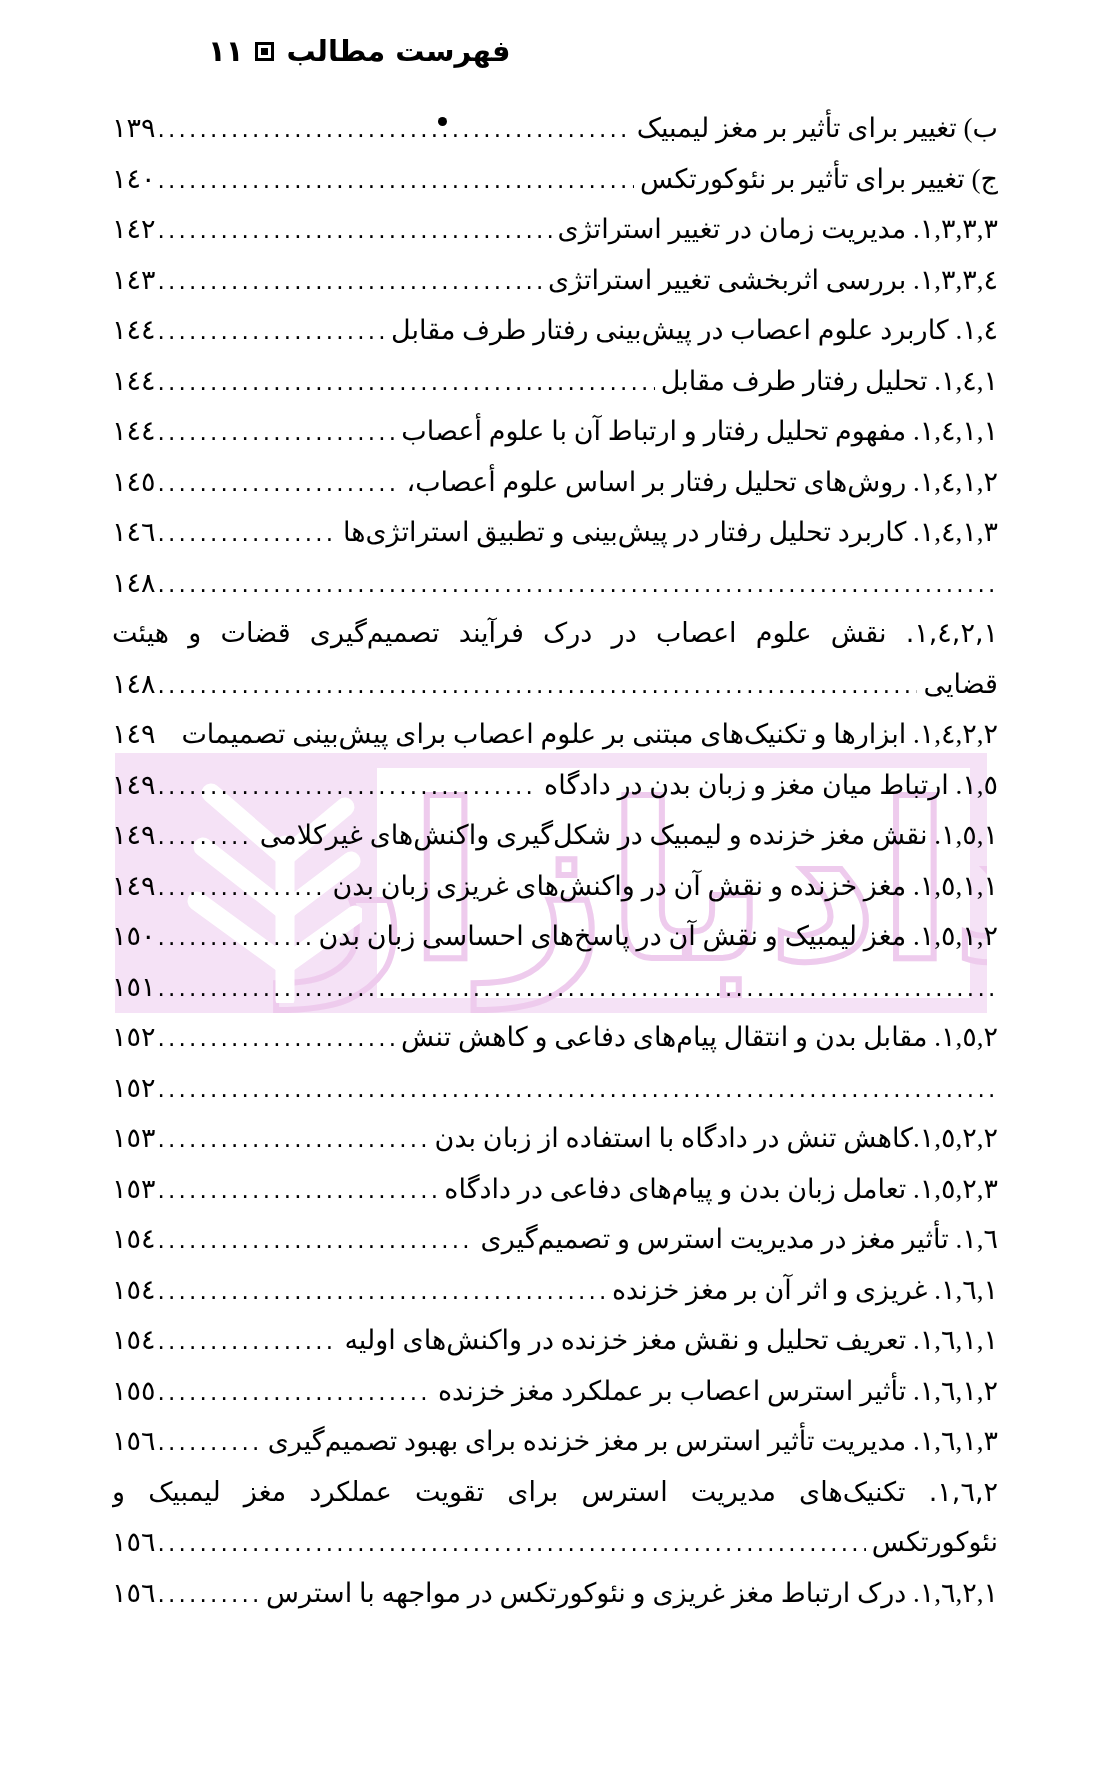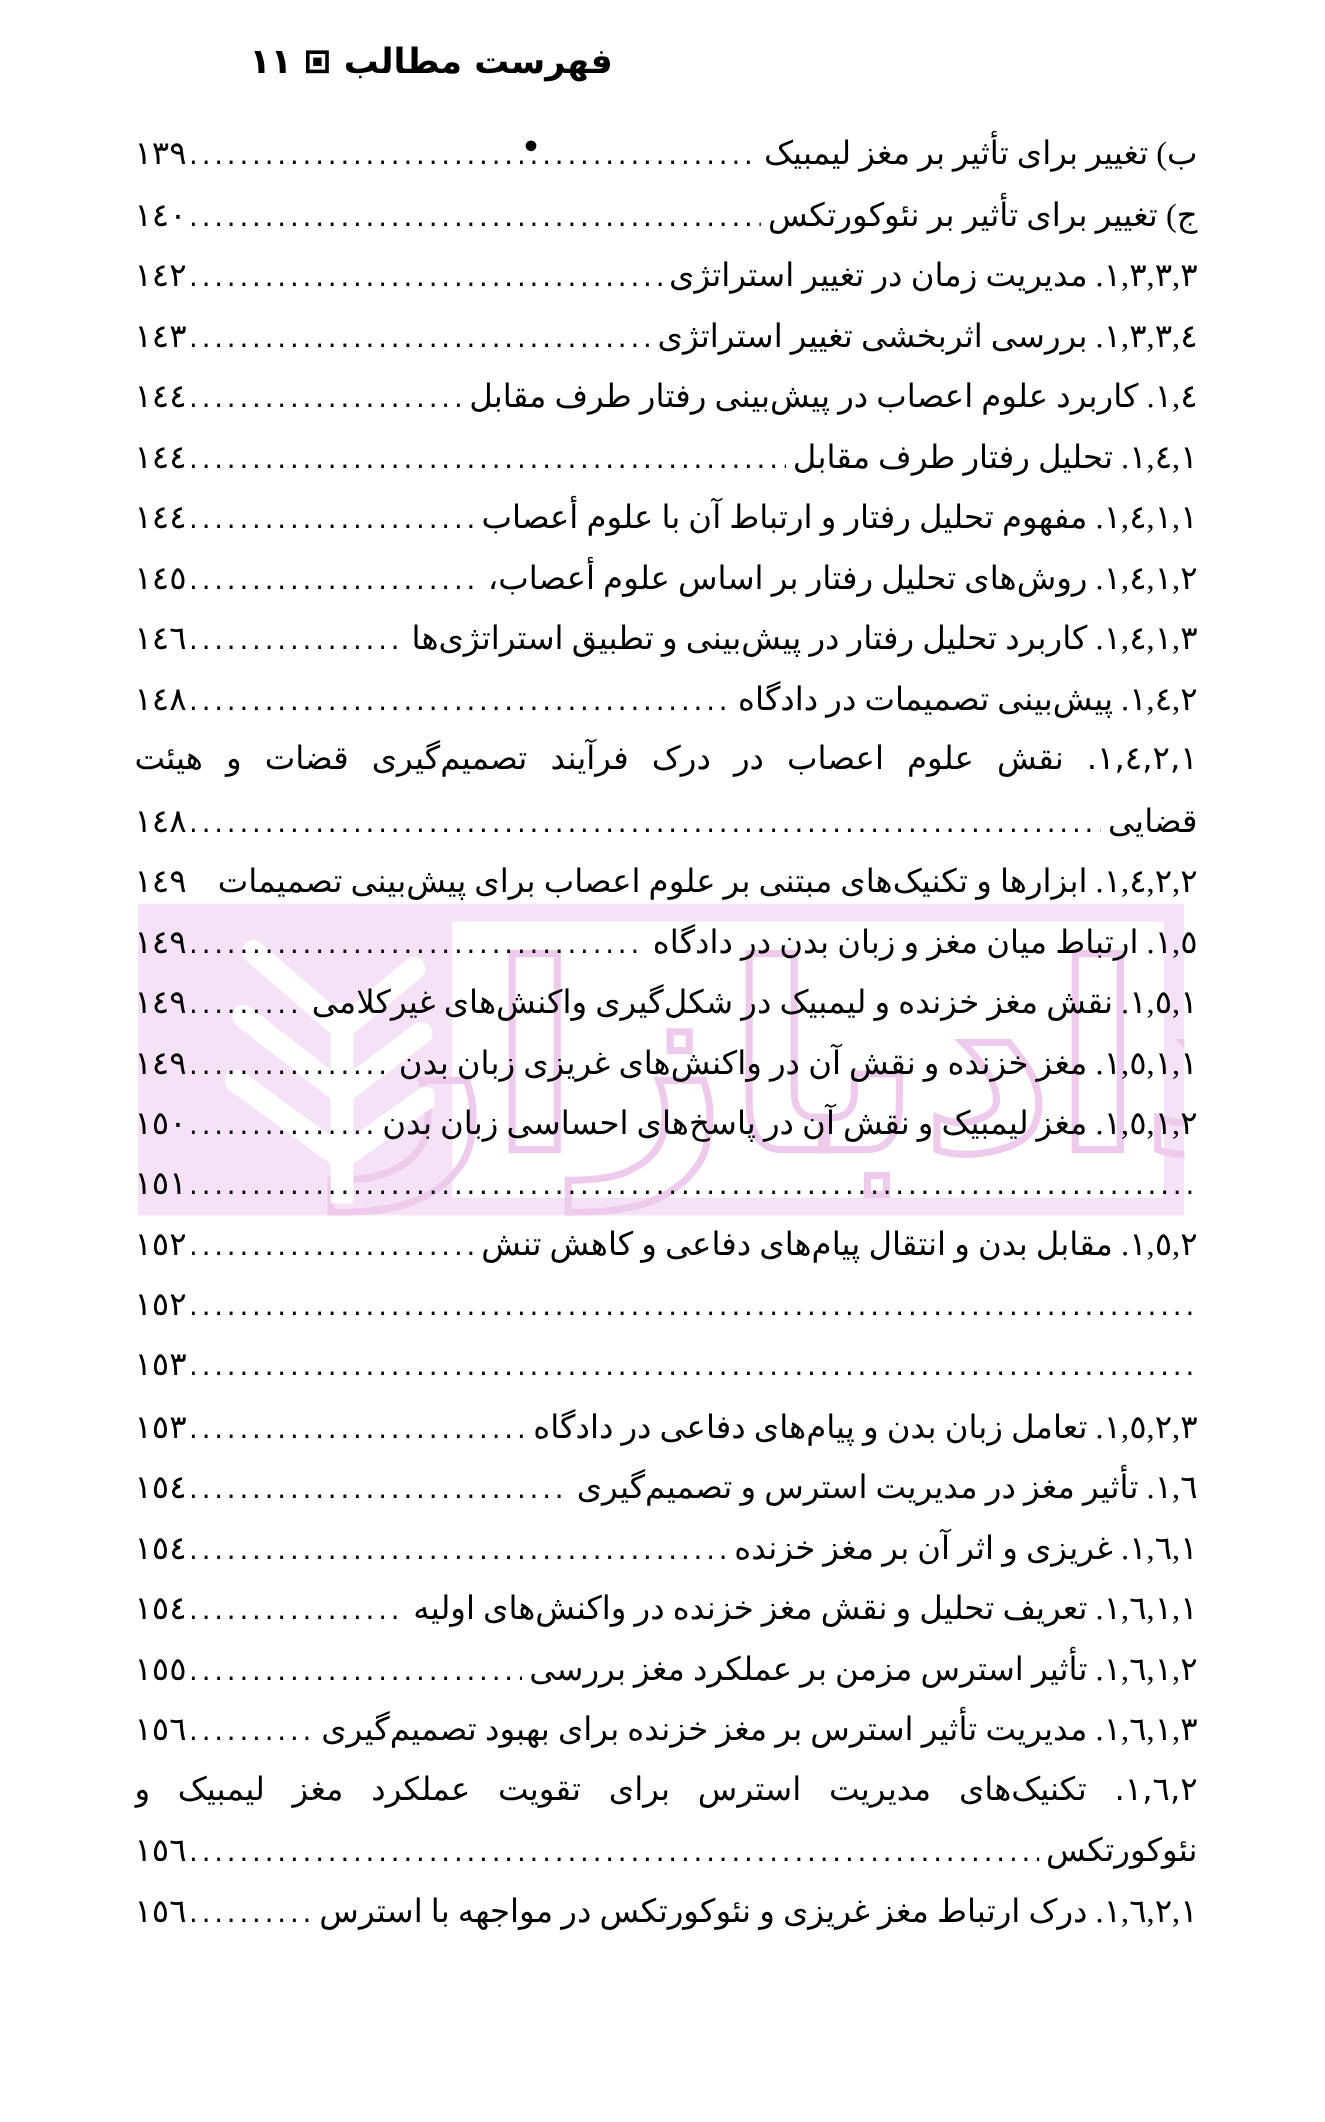--- a/index.html
+++ b/index.html
@@ -113,21 +113,20 @@
       <span class="t">١,٤,١,٢. روش‌های تحلیل رفتار بر اساس علوم أعصاب، </span>
       <span class="leader">............................................................................................................................................................................................................................</span>
       <span class="p">١٤٥</span>
     </div>
     <div class="row">
       <span class="t">١,٤,١,٣. کاربرد تحلیل رفتار در پیش‌بینی و تطبیق استراتژی‌ها </span>
       <span class="leader">............................................................................................................................................................................................................................</span>
       <span class="p">١٤٦</span>
     </div>
     <div class="row">
-      <span class="t">١,٤,٢. پیش‌بینی تصمیمات در دادگاه </span>
       <span class="leader">............................................................................................................................................................................................................................</span>
       <span class="p">١٤٨</span>
     </div>
     <div class="row jst">١,٤,٢,١. نقش علوم اعصاب در درک فرآیند تصمیم‌گیری قضات و هیئت</div>
     <div class="row">
       <span class="t">قضایی </span>
       <span class="leader">............................................................................................................................................................................................................................</span>
       <span class="p">١٤٨</span>
     </div>
     <div class="row">
@@ -162,20 +161,21 @@
     <div class="row">
       <span class="t">١,٥,٢. مقابل بدن و انتقال پیام‌های دفاعی و کاهش تنش </span>
       <span class="leader">............................................................................................................................................................................................................................</span>
       <span class="p">١٥٢</span>
     </div>
     <div class="row">
       <span class="leader">............................................................................................................................................................................................................................</span>
       <span class="p">١٥٢</span>
     </div>
     <div class="row">
+      <span class="t">١,٥,٢,٢.کاهش تنش در دادگاه با استفاده از زبان بدن </span>
       <span class="leader">............................................................................................................................................................................................................................</span>
       <span class="p">١٥٣</span>
     </div>
     <div class="row">
       <span class="t">١,٥,٢,٣. تعامل زبان بدن و پیام‌های دفاعی در دادگاه </span>
       <span class="leader">............................................................................................................................................................................................................................</span>
       <span class="p">١٥٣</span>
     </div>
     <div class="row">
       <span class="t">١,٦. تأثیر مغز در مدیریت استرس و تصمیم‌گیری </span>
@@ -186,21 +186,21 @@
       <span class="t">١,٦,١. غریزی و اثر آن بر مغز خزنده</span>
       <span class="leader">............................................................................................................................................................................................................................</span>
       <span class="p">١٥٤</span>
     </div>
     <div class="row">
       <span class="t">١,٦,١,١. تعریف تحلیل و نقش مغز خزنده در واکنش‌های اولیه </span>
       <span class="leader">............................................................................................................................................................................................................................</span>
       <span class="p">١٥٤</span>
     </div>
     <div class="row">
-      <span class="t">١,٦,١,٢. تأثیر استرس مزمن بر عملکرد مغز بررسی </span>
+      <span class="t">١,٦,١,٢. تأثیر استرس اعصاب بر عملکرد مغز خزنده </span>
       <span class="leader">............................................................................................................................................................................................................................</span>
       <span class="p">١٥٥</span>
     </div>
     <div class="row">
       <span class="t">١,٦,١,٣. مدیریت تأثیر استرس بر مغز خزنده برای بهبود تصمیم‌گیری </span>
       <span class="leader">............................................................................................................................................................................................................................</span>
       <span class="p">١٥٦</span>
     </div>
     <div class="row jst">١,٦,٢. تکنیک‌های مدیریت استرس برای تقویت عملکرد مغز لیمبیک و</div>
     <div class="row">

